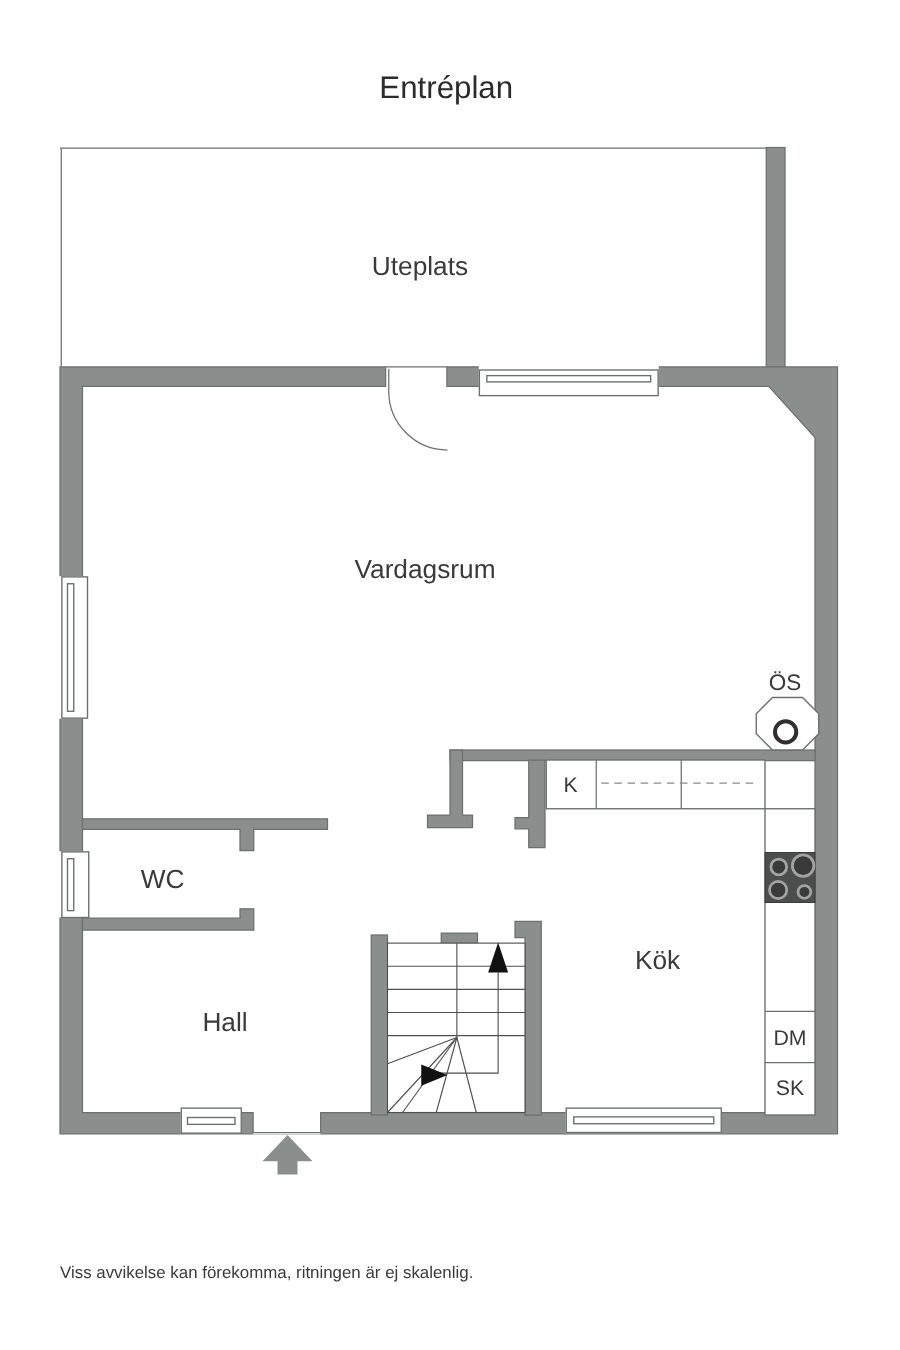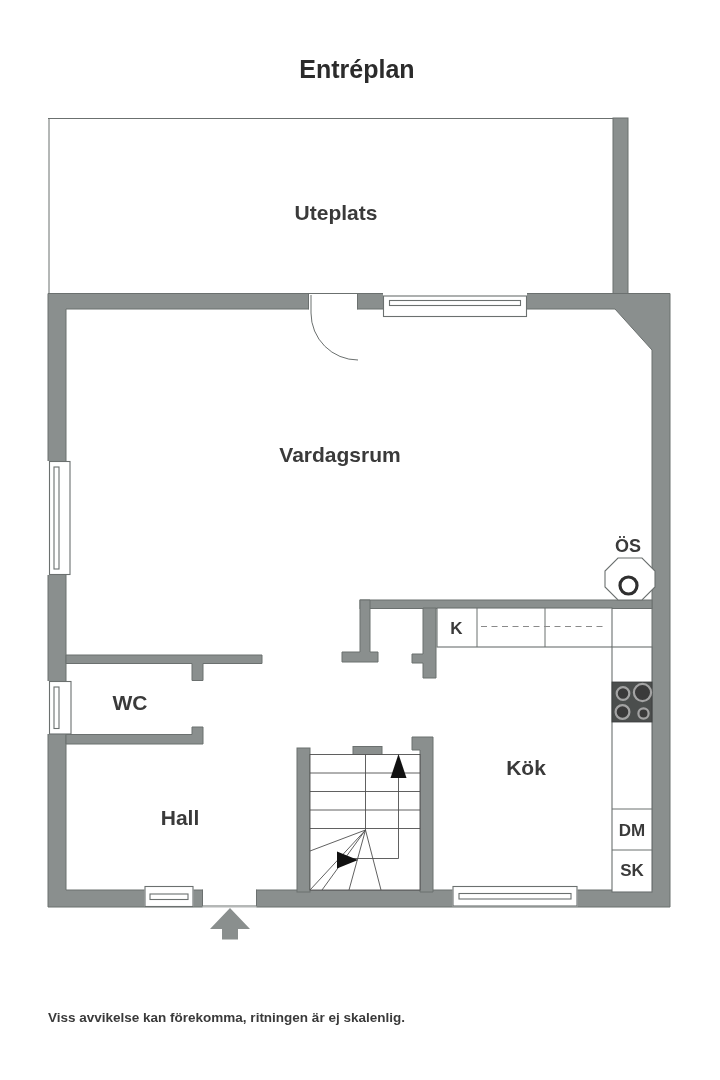--- a/index.html
+++ b/index.html
@@ -1,20 +1,20 @@
 <!DOCTYPE html>
 <html style="--wall: #8a8f8e; --line: #6b706f; --stair_line: #4f4f4f; --text: #3a3a3a; --arrow: #8a8f8e; --background: #ffffff;"><head>
 <meta charset="utf-8">
 <style>
   :root{
     --wall:#8a8f8e; --line:#6b706f; --stair_line:#4f4f4f;
     --text:#3a3a3a; --arrow:#8a8f8e; --background:#ffffff;
   }
   html,body{margin:0;padding:0;background:var(--background);}
-  .page{width:620px;height:1080px;position:relative;background:var(--background);font-weight:bold;}
+  .page{width:620px;height:1080px;position:relative;background:var(--background);}
   svg{display:block;}
   .wall{fill:var(--wall);stroke:var(--line);stroke-width:1;}
   .thin{stroke:var(--line);stroke-width:1;fill:none;}
   .punch{fill:var(--background);stroke:none;}
   .winbox{fill:var(--background);stroke:var(--line);stroke-width:1.1;}
   .dash{stroke:#8a8a8a;stroke-width:1.1;stroke-dasharray:6 4.5;fill:none;}
   .stairline{stroke:var(--stair_line);stroke-width:0.9;fill:none;}
   .stairbox{fill:var(--background);stroke:var(--stair_line);stroke-width:0.9;}
   .blk{fill:#111;stroke:none;}
   .arrowfill{fill:var(--arrow);stroke:none;}

